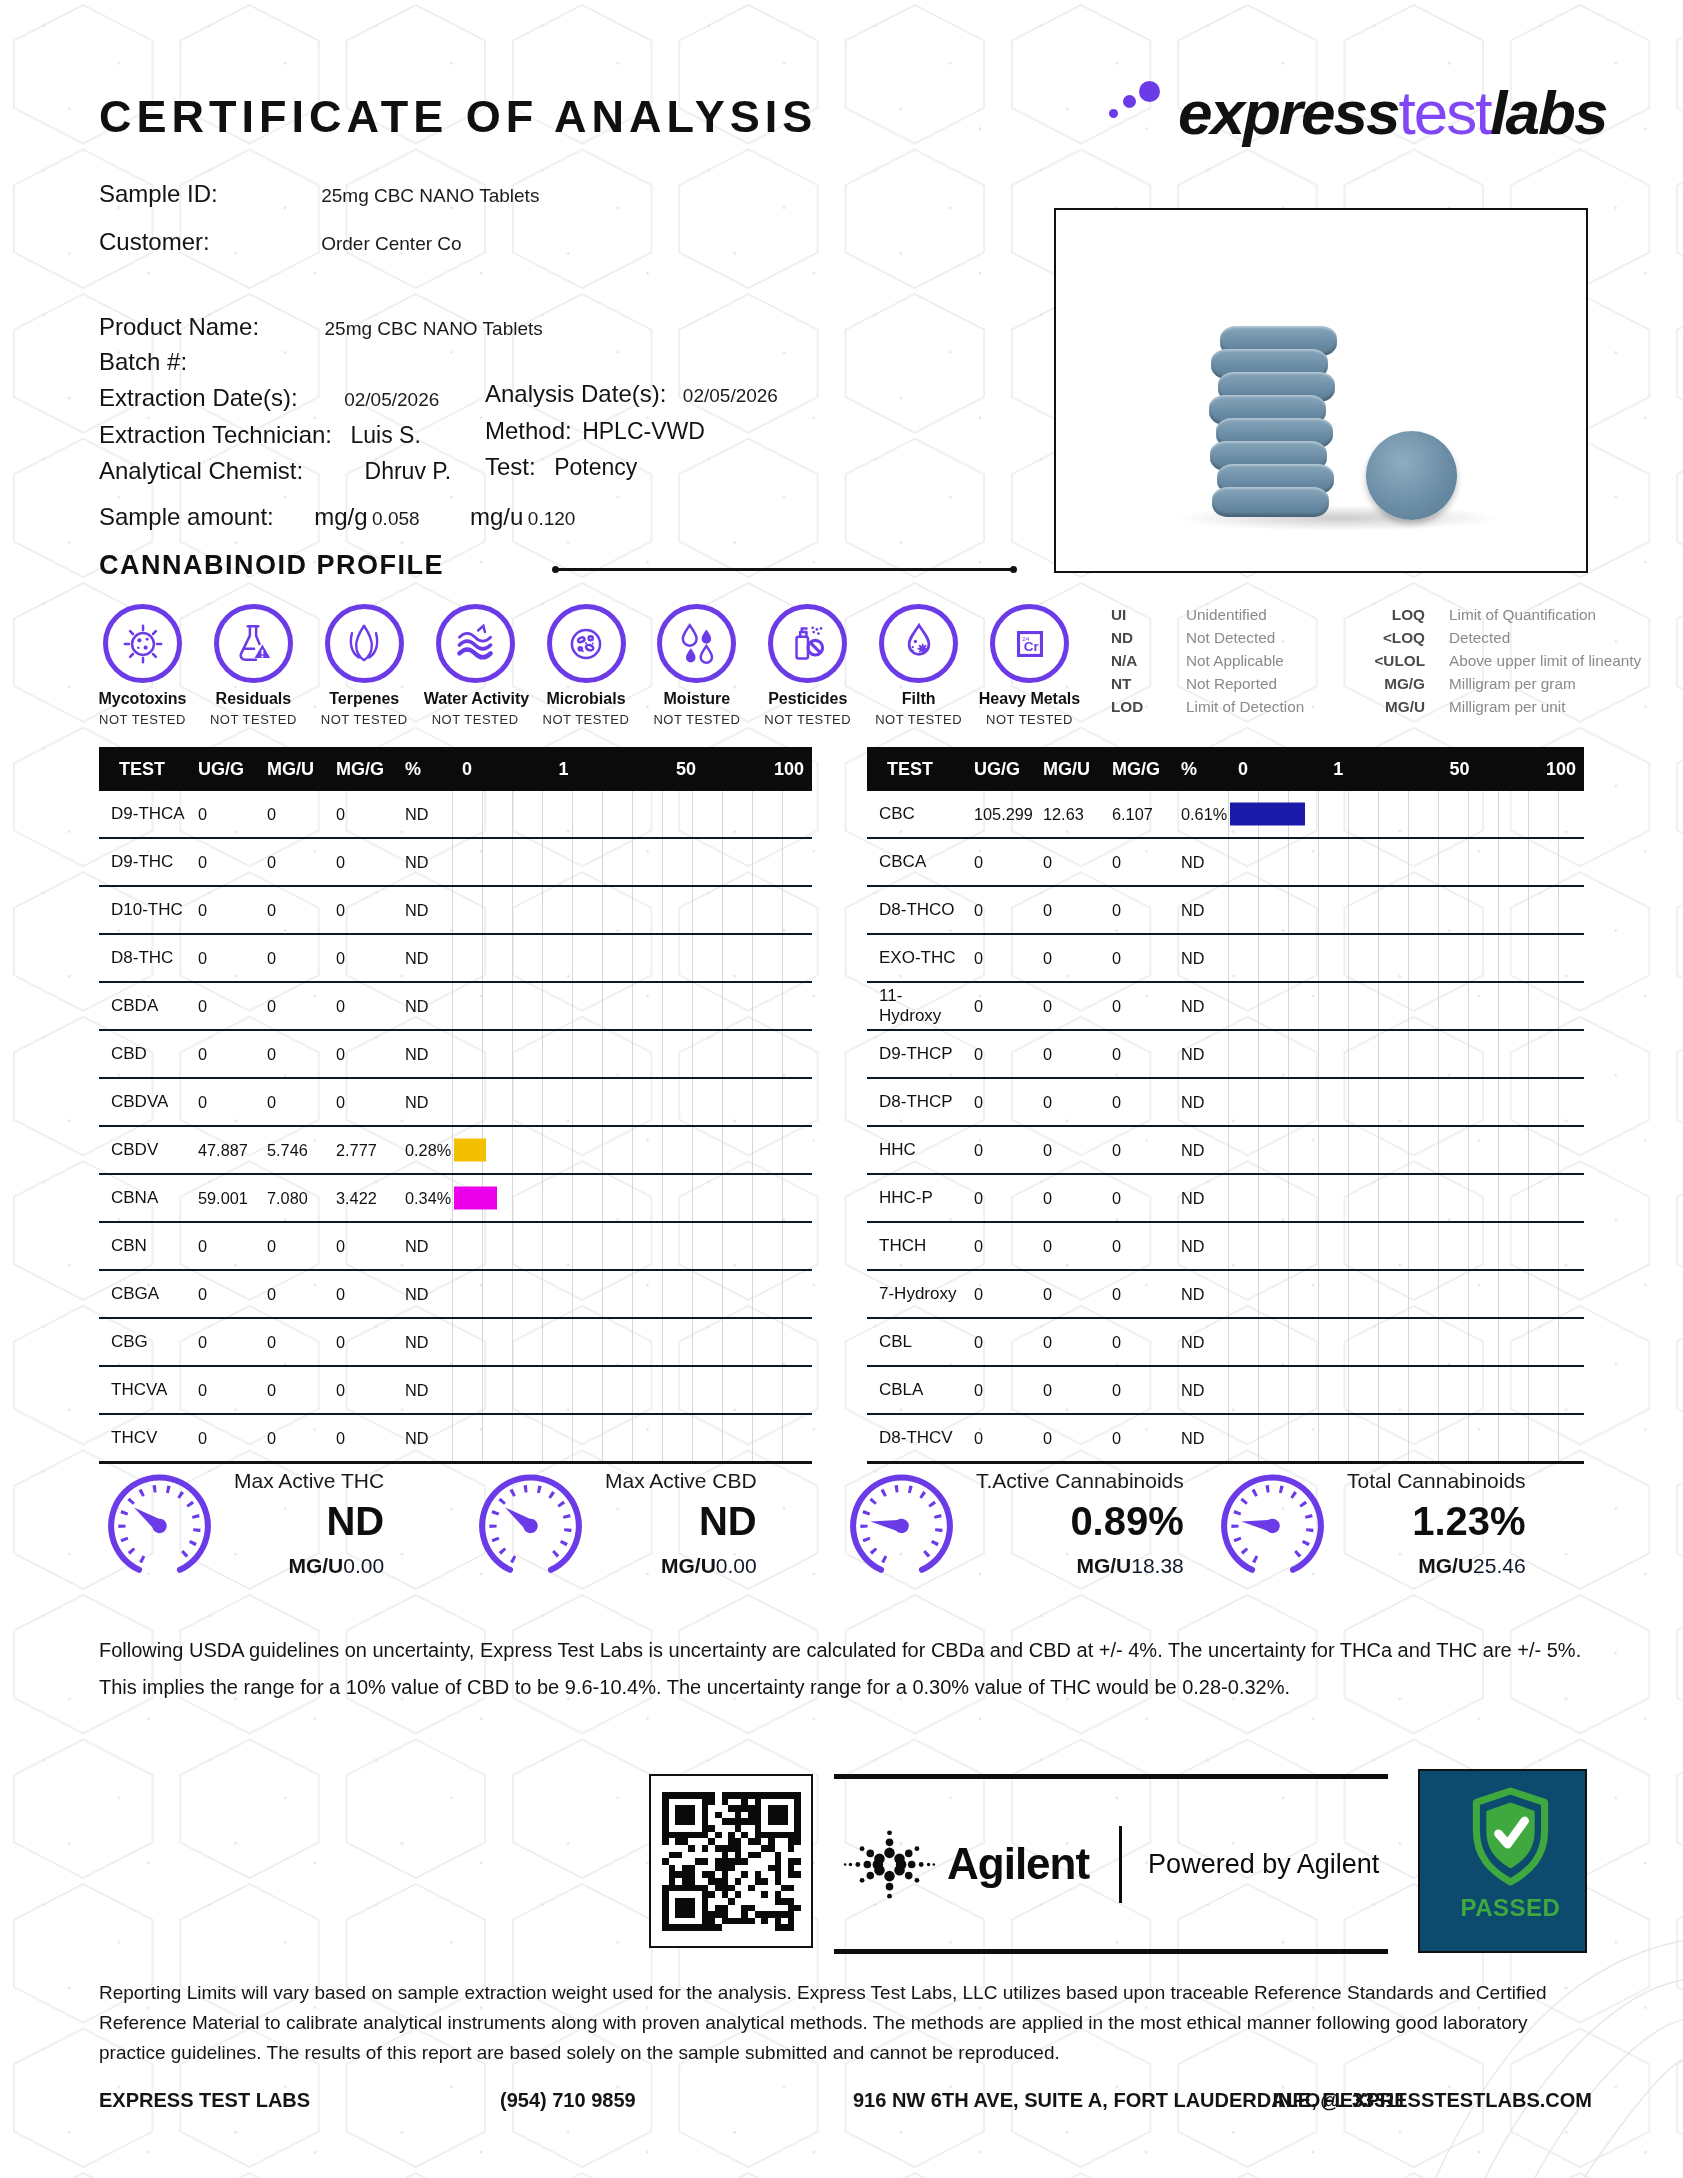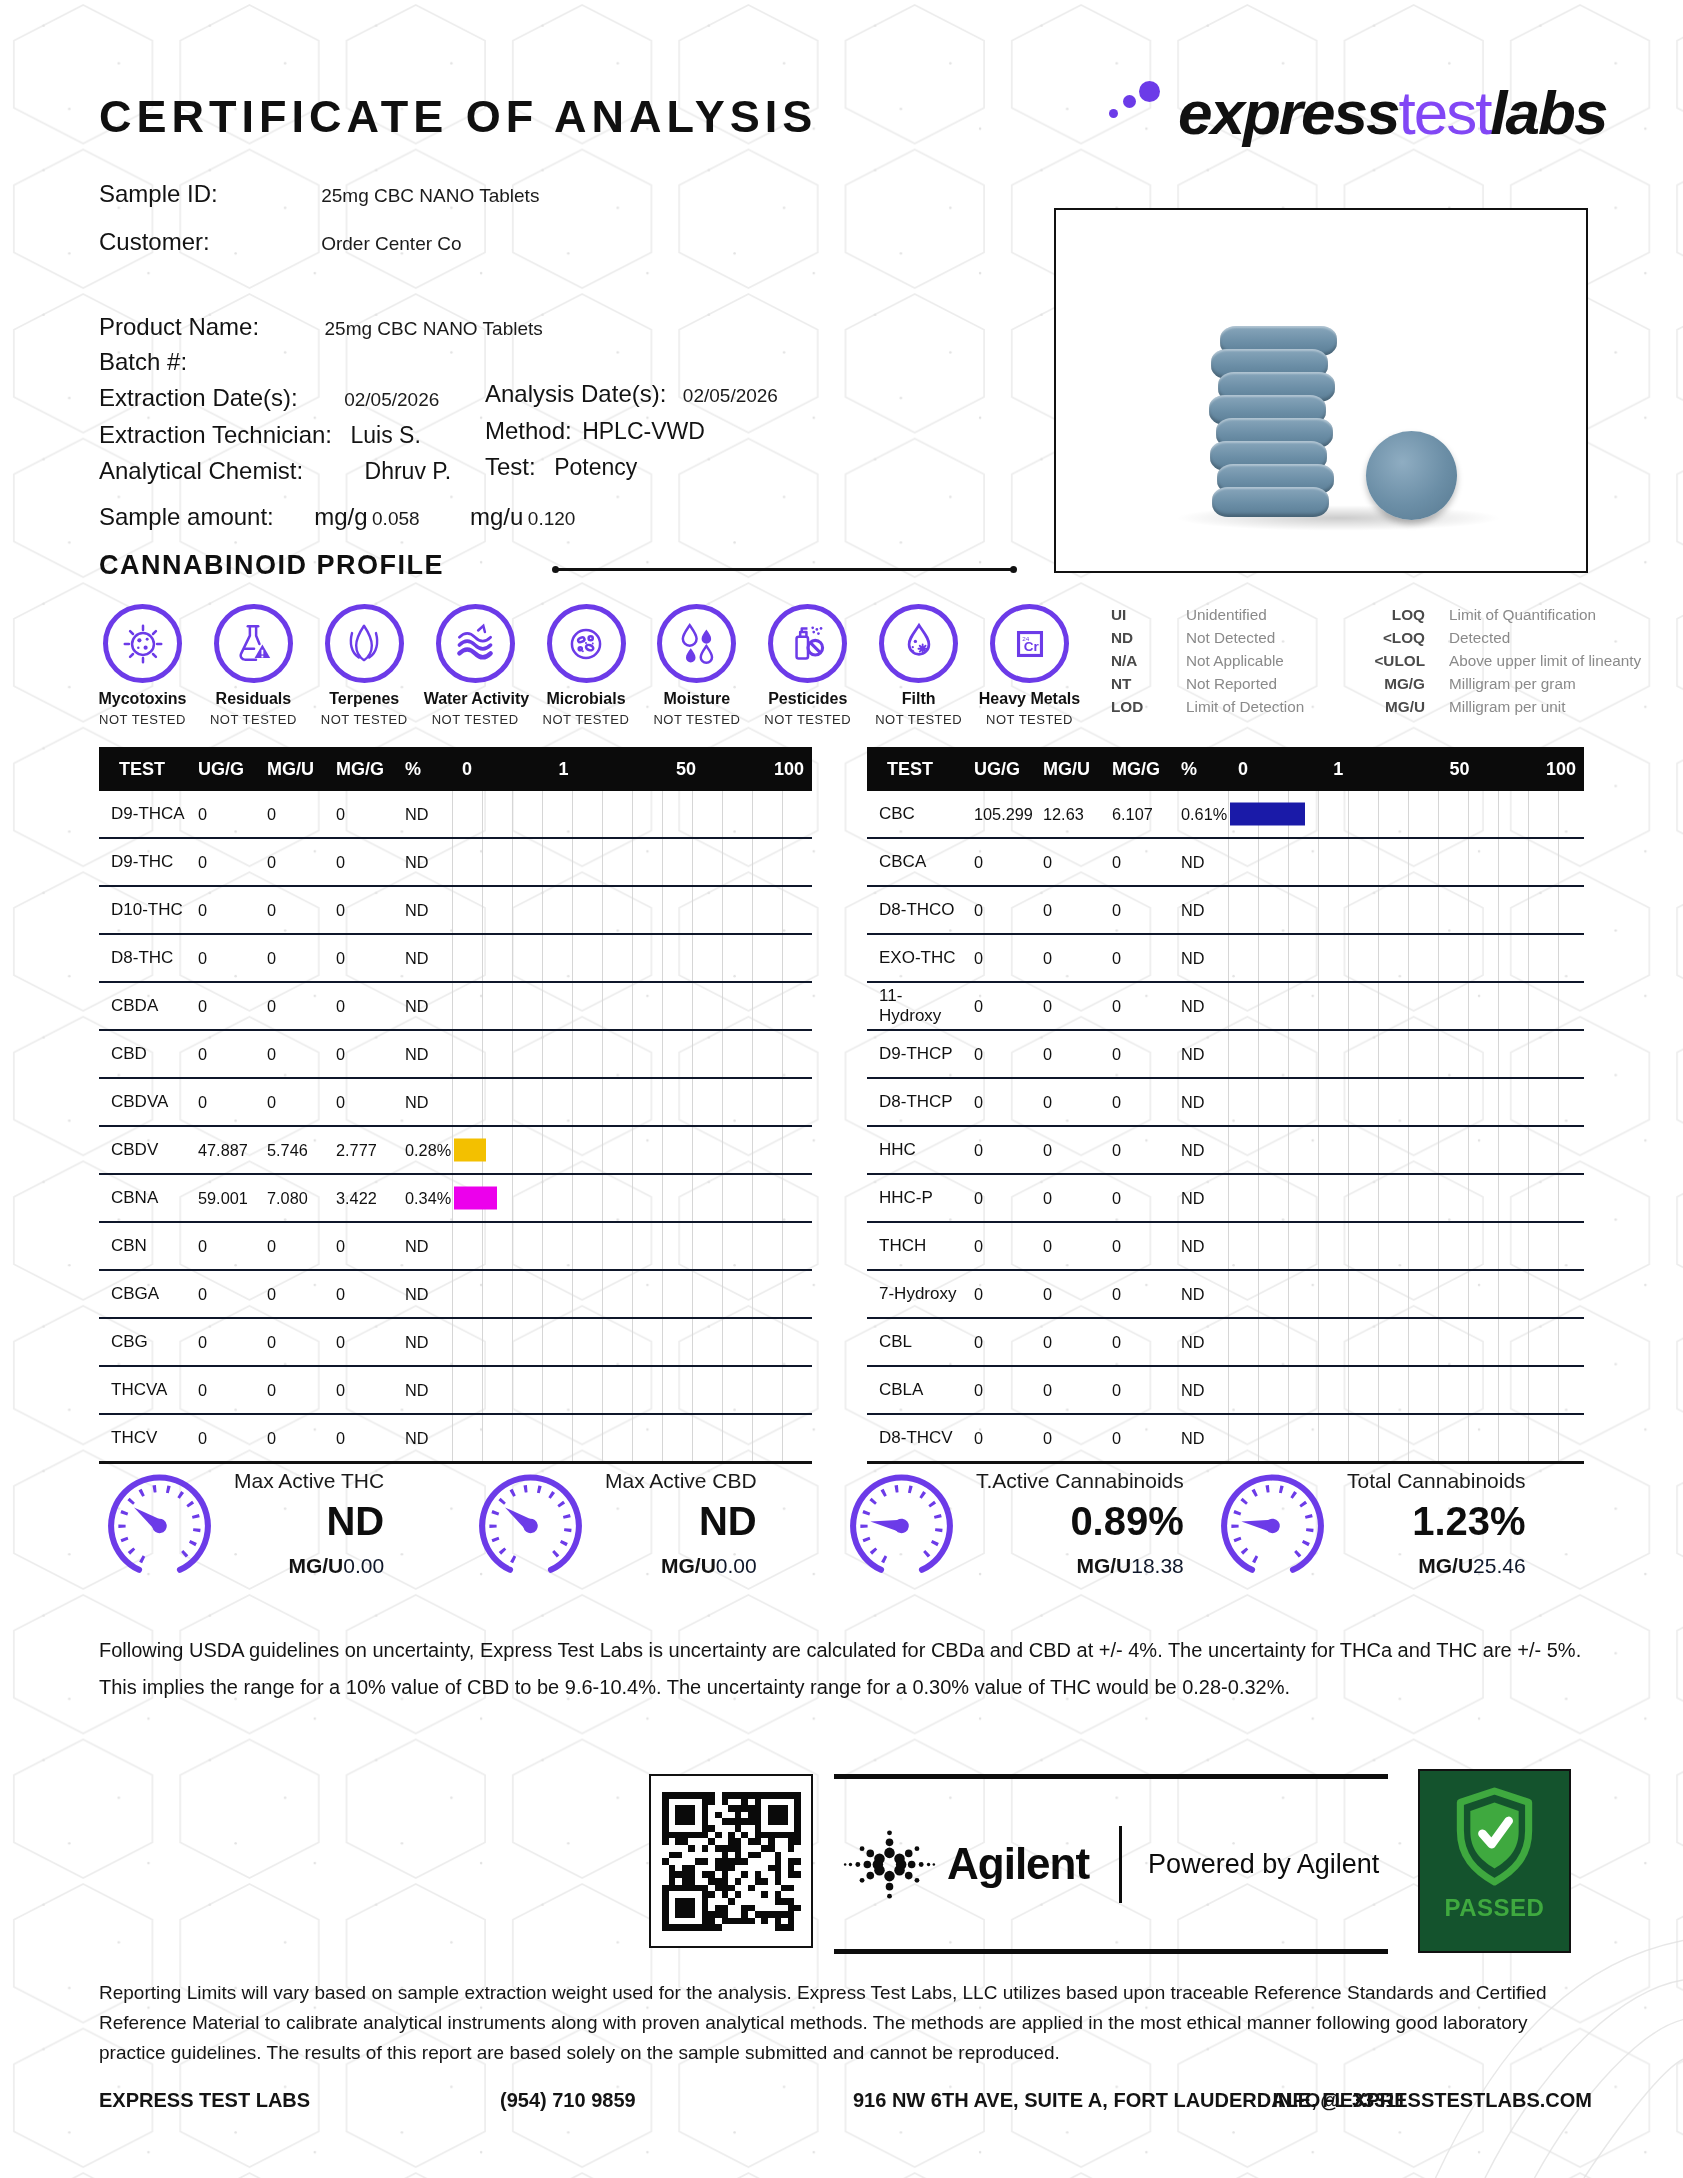--- a/index.html
+++ b/index.html
@@ -126,21 +126,21 @@
 
   .agilent-box{position:absolute;left:834px;top:1774px;width:554px;height:170px;z-index:2;
                border-top:5px solid #0d0d0d;border-bottom:5px solid #0d0d0d;
                display:flex;align-items:center;}
   .agilent-burst{width:95px;height:95px;margin-left:8px;flex:0 0 95px;}
   .agilent-name{font-size:44px;font-weight:800;color:#0c0c0c;margin-left:10px;letter-spacing:-1px;}
   .agilent-divider{width:3px;height:77px;background:#0c0c0c;margin:0 26px 0 30px;}
   .agilent-powered{font-size:27px;color:#0c0c0c;}
 
   .passed-box{position:absolute;left:1418px;top:1769px;width:149px;height:180px;z-index:2;
-              border:2.5px solid #111;background:#14532d;text-align:center;}
+              border:2.5px solid #111;background:#0c4a6e;text-align:center;padding-left:16px;}
   .passed-box svg{width:91px;height:103px;margin-top:14px;}
   .passed-label{font-size:24px;font-weight:800;color:#3fa93f;letter-spacing:0.5px;margin-top:2px;}
 
   
   .footer-disclaimer{position:absolute;left:99px;top:1978px;width:1495px;z-index:2;
                      font-size:19px;line-height:30px;color:#151515;}
   .contact{position:absolute;top:2089px;z-index:2;font-size:20px;font-weight:700;white-space:nowrap;}
   .contact.company{left:99px;}
   .contact.phone{left:500px;}
   .contact.address{left:853px;}

